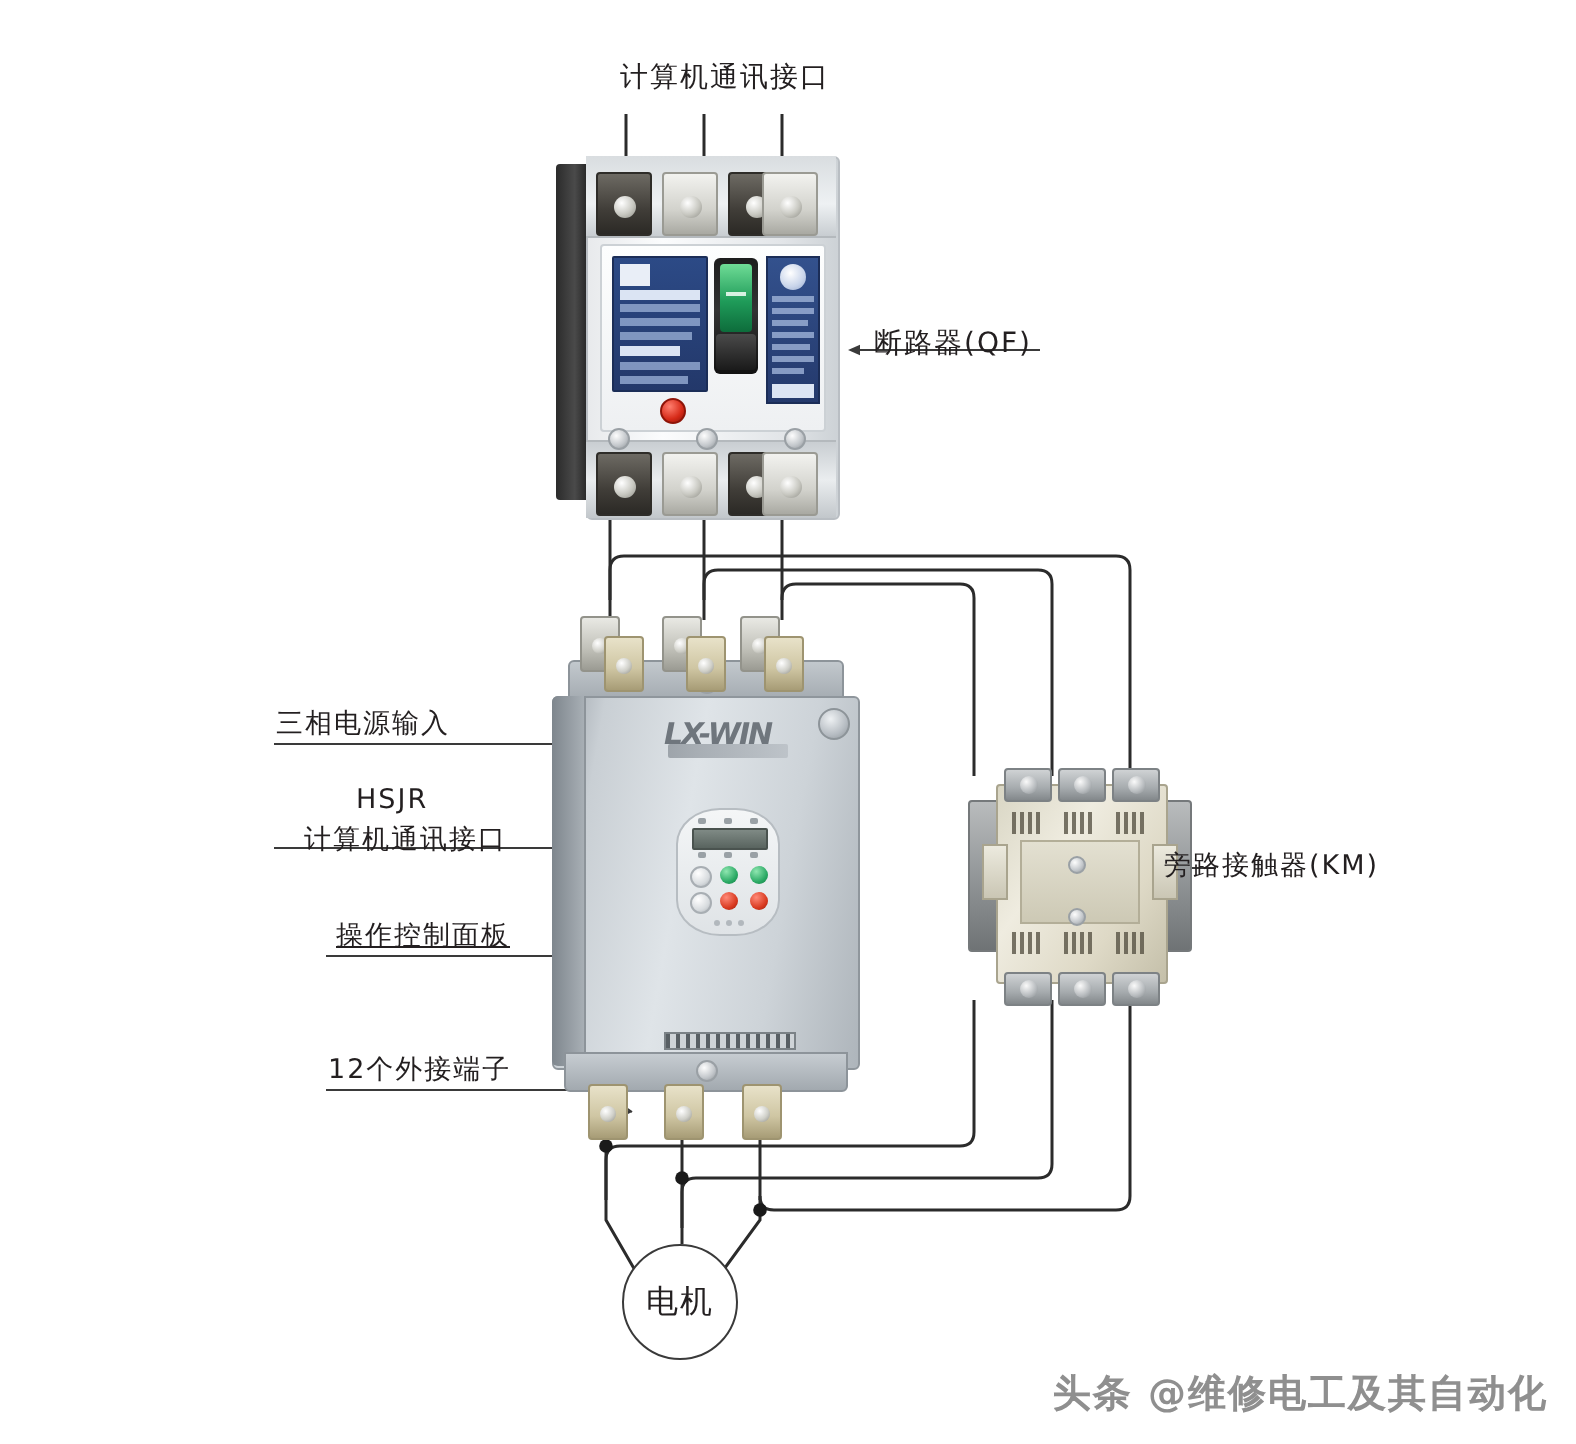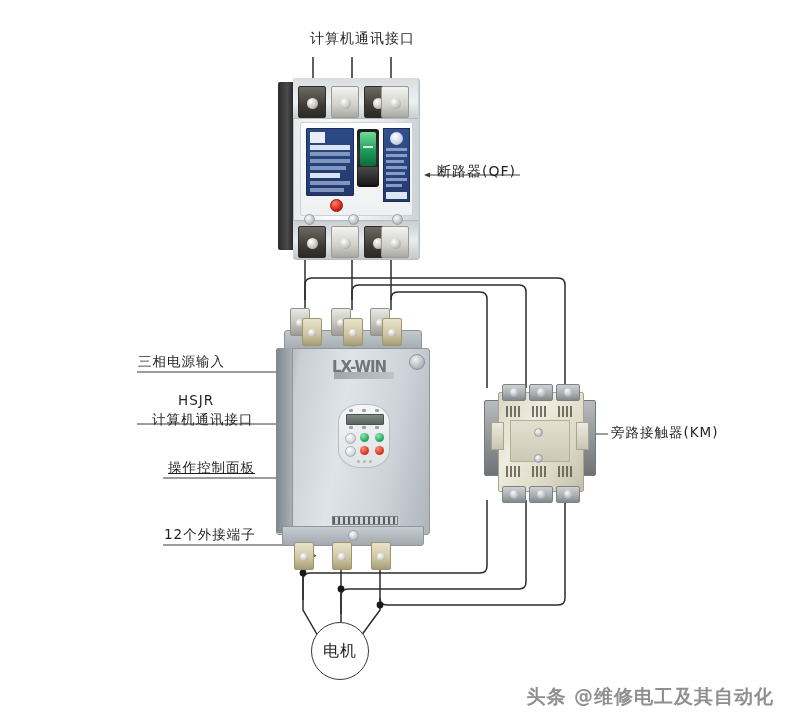--- a/index.html
+++ b/index.html
@@ -62,21 +62,21 @@
     background:linear-gradient(180deg,#c2c8cd,#9fa6ac);border:1px solid #8d949a;border-radius:3px 3px 0 0;}
   .st-body{position:absolute;left:0;top:18px;width:152px;height:185px;
     background:linear-gradient(100deg,#9aa1a8 0%,#c9cfd4 14%,#dfe4e8 42%,#cdd3d8 72%,#aeb5bb 100%);
     border:1px solid #8f969c;border-radius:3px;}
   .st-left{position:absolute;left:0;top:18px;width:16px;height:185px;
     background:linear-gradient(90deg,#7e868d,#a8afb5);border-right:1px solid #8d949a;border-radius:3px 0 0 3px;}
   .st-bot{position:absolute;left:6px;top:196px;width:140px;height:18px;
     background:linear-gradient(180deg,#c6ccd1,#a2a9af);border:1px solid #8d949a;border-radius:0 0 3px 3px;}
   .logo{position:absolute;left:56px;top:28px;width:74px;height:26px;}
   .logo .mk{position:absolute;left:0;top:0;font-size:15px;font-weight:bold;color:#6f767d;
-    letter-spacing:-1px;}
+    font-style:italic;letter-spacing:-1px;}
   .logo .sub{position:absolute;left:2px;top:14px;width:60px;height:7px;
     background:linear-gradient(90deg,#8a9198,#b7bdc3);opacity:.75;border-radius:1px;}
   .ccc-st{position:absolute;left:133px;top:24px;width:14px;height:14px;border-radius:50%;
     background:radial-gradient(circle at 38% 32%,#eef1f3,#b6bcc2 62%,#8d9499);border:1px solid #8d9499;}
   .keypad{position:absolute;left:62px;top:74px;width:50px;height:62px;
     background:linear-gradient(180deg,#f4f6f7,#dfe3e6);border:1px solid #b7bdc2;border-radius:22px/18px;}
   .kp-disp{position:absolute;left:7px;top:9px;width:36px;height:9px;
     background:linear-gradient(180deg,#7f8a85,#59645f);border:1px solid #4a534f;border-radius:1px;}
   .kp-tick{position:absolute;width:4px;height:3px;background:#9aa1a6;border-radius:1px;}
   .kp-btn{position:absolute;width:9px;height:9px;border-radius:50%;}
@@ -357,16 +357,16 @@
     <span>电机</span>
   </div>
 
   <div class="lbl" style="left:310px;top:30px;">计算机通讯接口</div>
   <div class="lbl" style="left:437px;top:163px;text-align:right;">断路器(QF)</div>
   <div class="lbl small" style="left:138px;top:353px;">三相电源输入</div>
   <div class="lbl small" style="left:178px;top:392px;">HSJR</div>
   <div class="lbl small" style="left:152px;top:411px;">计算机通讯接口</div>
   <div class="lbl small" style="left:168px;top:459px;text-decoration:underline;">操作控制面板</div>
   <div class="lbl small" style="left:164px;top:526px;">12个外接端子</div>
-  <div class="lbl small" style="left:611px;top:424px;">旁路接触器(KM)</div>
+  <div class="lbl small" style="left:582px;top:424px;">旁路接触器(KM)</div>
 
   <div class="watermark">头条 @维修电工及其自动化</div>
 </div>
 
 </body></html>

